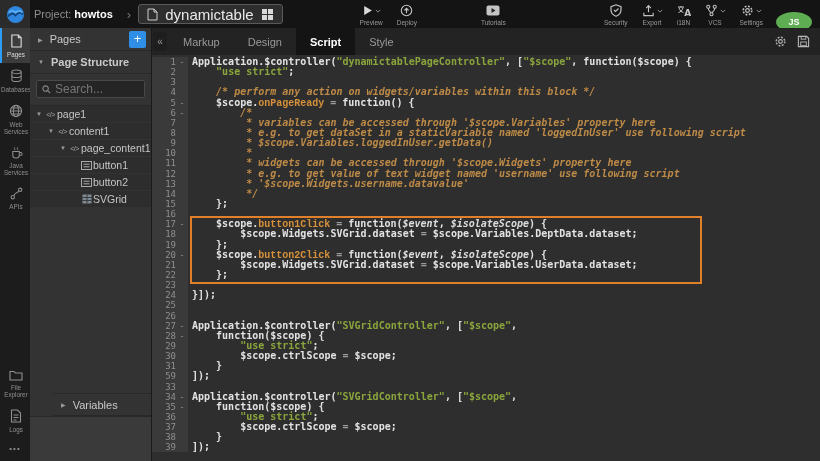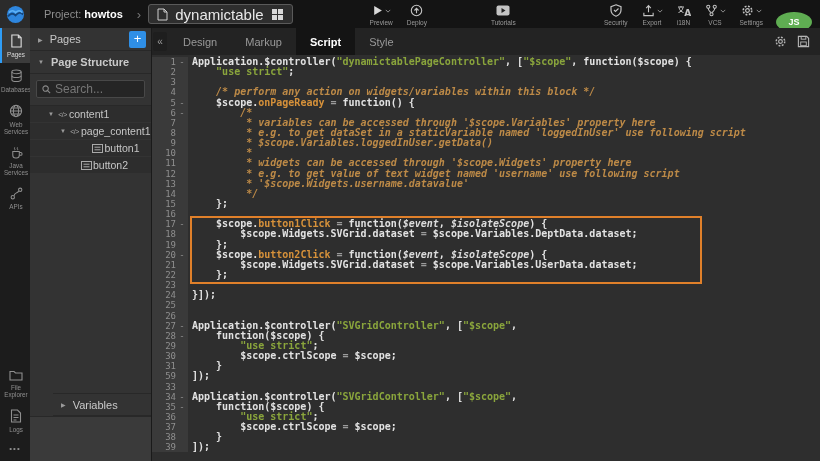--- a/index.html
+++ b/index.html
@@ -3,21 +3,21 @@
 <meta charset="utf-8">
 <style>
   * { margin:0; padding:0; box-sizing:border-box; }
   html,body { width:820px; height:461px; overflow:hidden; background:#111;
     font-family:"Liberation Sans","DejaVu Sans",sans-serif; }
   .app { width:820px; height:461px; display:flex; flex-direction:column; }
 
   
   .topbar { height:28px; background:#141414; display:flex; align-items:center; flex:0 0 28px; }
   .logo-box { width:30px; height:28px; background:#2b2b2b; display:flex; align-items:center; justify-content:center; cursor:pointer; }
-  .proj { margin-left:14px; font-size:11px; color:#8f8f8f; white-space:nowrap;text-align:right; }
+  .proj { margin-left:4px; font-size:11px; color:#8f8f8f; white-space:nowrap;text-align:right; }
   .proj .pname { color:#ffffff; font-weight:bold; }
   .crumb-chev { color:#777; font-size:13px; margin:0 7px 0 14px; }
   .page-tab { height:20px; background:#2e2e2e; border:1px solid #5a5a5a; border-radius:3px;
     display:flex; align-items:center; padding:0 8px; gap:7px; min-width:128px; cursor:pointer; }
   .page-tab .ptitle { color:#e8e8e8; font-size:15px; }
   .hgroup { display:flex; align-items:flex-start; }
   .hgroup.left { margin-left:70px; }
   .hgroup.right { margin-left:auto; }
   .hbtn { display:flex; flex-direction:column; align-items:center; padding:3px 7px 1px; cursor:pointer; color:#c4c4c4; }
   .hbtn .irow { display:flex; align-items:center; gap:2px; height:13px; }
@@ -79,21 +79,21 @@
     font-family:"DejaVu Sans Mono","Liberation Mono",monospace; font-size:10px; font-weight:bold; }
   .code-inner { position:absolute; inset:0; padding-top:2px; }
   .crow { display:flex; height:10.15px; line-height:10.3px; white-space:pre; }
   .lgut { width:36px; flex:0 0 36px; background:#3a3a3a; display:flex; }
   .lnum { width:24px; text-align:right; color:#8f8f8f; font-size:9px; font-weight:normal; }
   .lfold { width:12px; text-align:center; color:#8f8f8f; font-size:9px; font-weight:normal; cursor:pointer; }
   .ltext { padding-left:4px; }
   .tk-p { color:#e2e2e2; }
   .tk-s { color:#8aa53c; }
   .tk-c { color:#bd8a47; font-style:italic; }
-  .tk-d { color:#d6913a; }
+  .tk-d { color:#d6913a;font-family:Liberation Mono, monospace; }
   .tk-o { color:#9b9b9b; }
   .tk-a { color:#dcdcdc; font-style:italic; }
   .hl-box { position:absolute; border:2px solid #e0802a; pointer-events:none; }
 
   svg { display:block; }
 </style>
 </head>
 <body>
 
 <div class="app" data-name="ide-window">
@@ -294,69 +294,86 @@
       <div class="searchwrap" data-name="search-container">
         <div class="searchbox" data-name="search-box">
           <svg width="9" height="9" viewBox="0 0 10 10" data-name="search-icon">
             <circle cx="4" cy="4" r="3" fill="none" stroke="#8a8a8a" stroke-width="1.2"></circle>
             <line x1="6.3" y1="6.3" x2="9" y2="9" stroke="#8a8a8a" stroke-width="1.2"></line>
           </svg>
           <input type="text" data-name="search-input" placeholder="Search..." style="">
         </div>
       </div>
       <div class="tree" data-name="widget-tree">
+          <div class="tree-item" data-name="tree-item-page1" style="padding-left: 4px;">
+            <span class="caret" data-name="caret-down-icon">▼</span>
+            <span class="ticon">
+              <span class="tcode" data-name="code-widget-icon">&lt;/&gt;</span>
+            </span>
+            <span class="tlabel" data-name="tree-item-label">page1</span>
+          </div>
           <div class="tree-item" data-name="tree-item-content1" style="padding-left: 16px;">
             <span class="caret" data-name="caret-down-icon">▼</span>
             <span class="ticon">
               <span class="tcode" data-name="code-widget-icon">&lt;/&gt;</span>
             </span>
             <span class="tlabel" data-name="tree-item-label">content1</span>
           </div>
           <div class="tree-item" data-name="tree-item-page_content1" style="padding-left: 28px;">
             <span class="caret" data-name="caret-down-icon">▼</span>
             <span class="ticon">
               <span class="tcode" data-name="code-widget-icon">&lt;/&gt;</span>
             </span>
             <span class="tlabel" data-name="tree-item-label">page_content1</span>
           </div>
-          <div class="tree-item" data-name="tree-item-button1" style="padding-left: 40px; justify-content: center;">
+          <div class="tree-item" data-name="tree-item-button1" style="padding-left: 40px;">
             <span class="caret" data-name="caret-spacer"></span>
             <span class="ticon">
               <svg width="11" height="9" viewBox="0 0 11 9" data-name="button-widget-icon">
                 <rect x="0.5" y="0.5" width="10" height="8" fill="none" stroke="#a9a9a9" stroke-width="1"></rect>
                 <path d="M2.5 3.2 h6 M2.5 5.8 h6" stroke="#a9a9a9" stroke-width="1"></path>
               </svg>
             </span>
             <span class="tlabel" data-name="tree-item-label">button1</span>
           </div>
           <div class="tree-item" data-name="tree-item-button2" style="padding-left: 40px;">
             <span class="caret" data-name="caret-spacer"></span>
             <span class="ticon">
               <svg width="11" height="9" viewBox="0 0 11 9" data-name="button-widget-icon">
                 <rect x="0.5" y="0.5" width="10" height="8" fill="none" stroke="#a9a9a9" stroke-width="1"></rect>
                 <path d="M2.5 3.2 h6 M2.5 5.8 h6" stroke="#a9a9a9" stroke-width="1"></path>
               </svg>
             </span>
             <span class="tlabel" data-name="tree-item-label">button2</span>
           </div>
+          <div class="tree-item" data-name="tree-item-SVGrid" style="padding-left: 40px;">
+            <span class="caret" data-name="caret-spacer"></span>
+            <span class="ticon">
+              <svg width="10" height="10" viewBox="0 0 10 10" data-name="grid-widget-icon">
+                <rect x="0.5" y="0.5" width="9" height="9" fill="#7d8a94"></rect>
+                <path d="M0.5 3.5 h9 M0.5 6.5 h9 M5 0.5 v9" stroke="#3a3a3a" stroke-width="1"></path>
+              </svg>
+            </span>
+            <span class="tlabel" data-name="tree-item-label">SVGrid</span>
+          </div>
         </div>
       <div class="panel-fill" data-name="panel-spacer"></div>
       <div class="phead vars-head" data-name="variables-section-header">
         <span class="caret" data-name="caret-right-icon">▶</span>
         <span class="ptext" data-name="variables-section-label">Variables</span>
       </div>
       <div class="panel-bottom" data-name="panel-bottom-filler"></div>
     </div>
 
     <div class="editor" data-name="editor-region">
       <div class="tabbar" data-name="editor-tab-bar">
         <div class="collapse-btn" data-name="collapse-panel-button">«</div>
         <div data-name="editor-tabs" style="display:flex">
+            <div class="etab" data-name="tab-markup">Markup</div>
             <div class="etab" data-name="tab-design">Design</div>
-            <div class="etab" data-name="tab-markup">Markup</div>
             <div class="etab active" data-name="tab-script">Script</div>
             <div class="etab" data-name="tab-style">Style</div>
           </div>
         <div class="tab-actions" data-name="editor-tab-actions">
           <span class="ticonbtn" data-name="script-settings-button">
             <svg width="13" height="13" viewBox="0 0 14 14" data-name="gear-icon">
               <circle cx="7" cy="7" r="2" fill="none" stroke="#b5b5b5" stroke-width="1.2"></circle>
               <circle cx="7" cy="7" r="4.6" fill="none" stroke="#b5b5b5" stroke-width="1.6" stroke-dasharray="2 1.6"></circle>
             </svg>
           </span>

